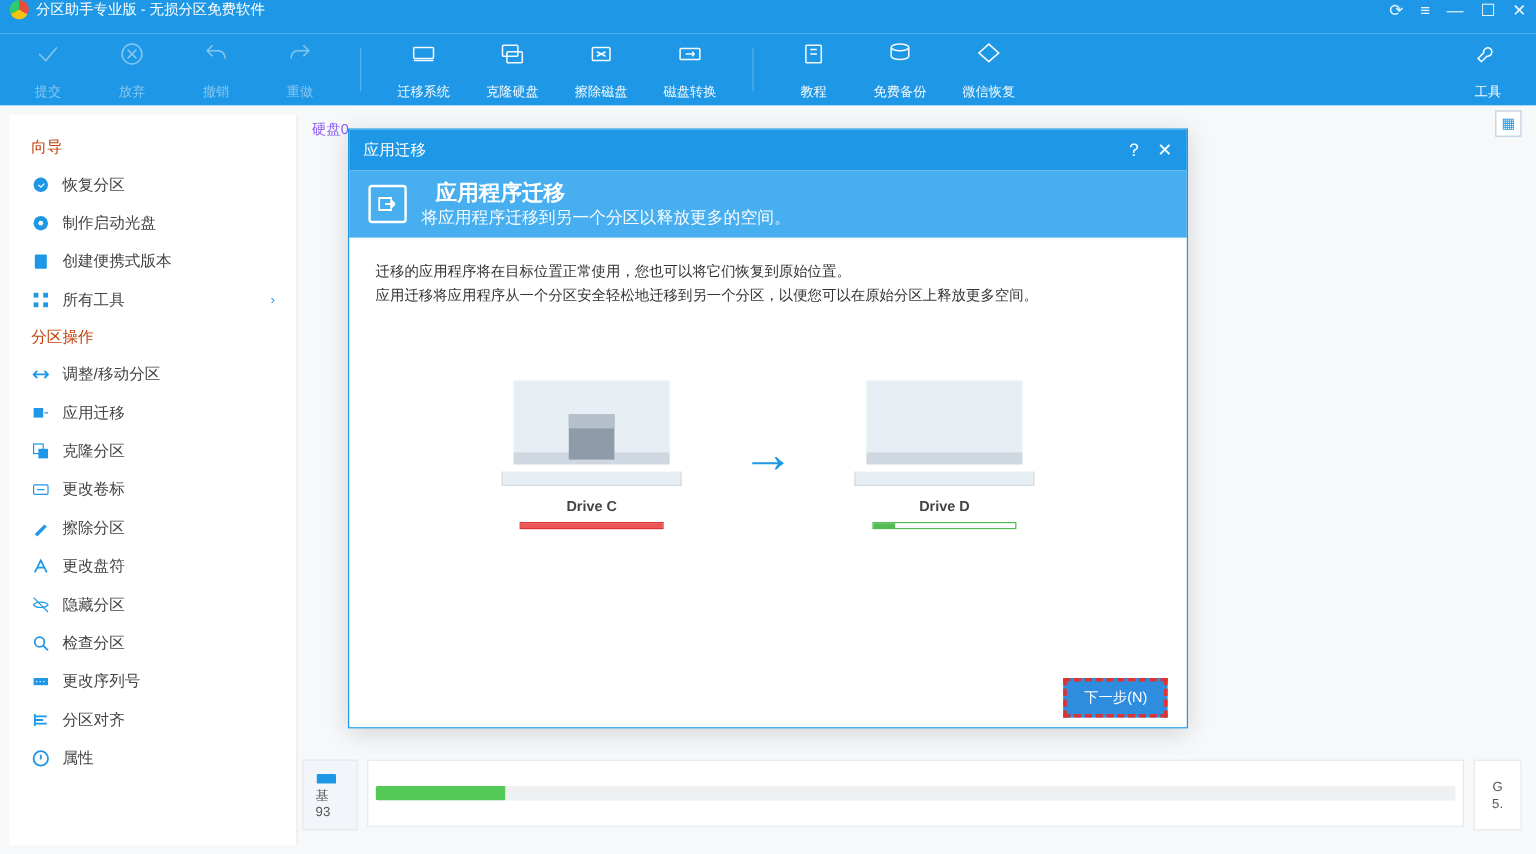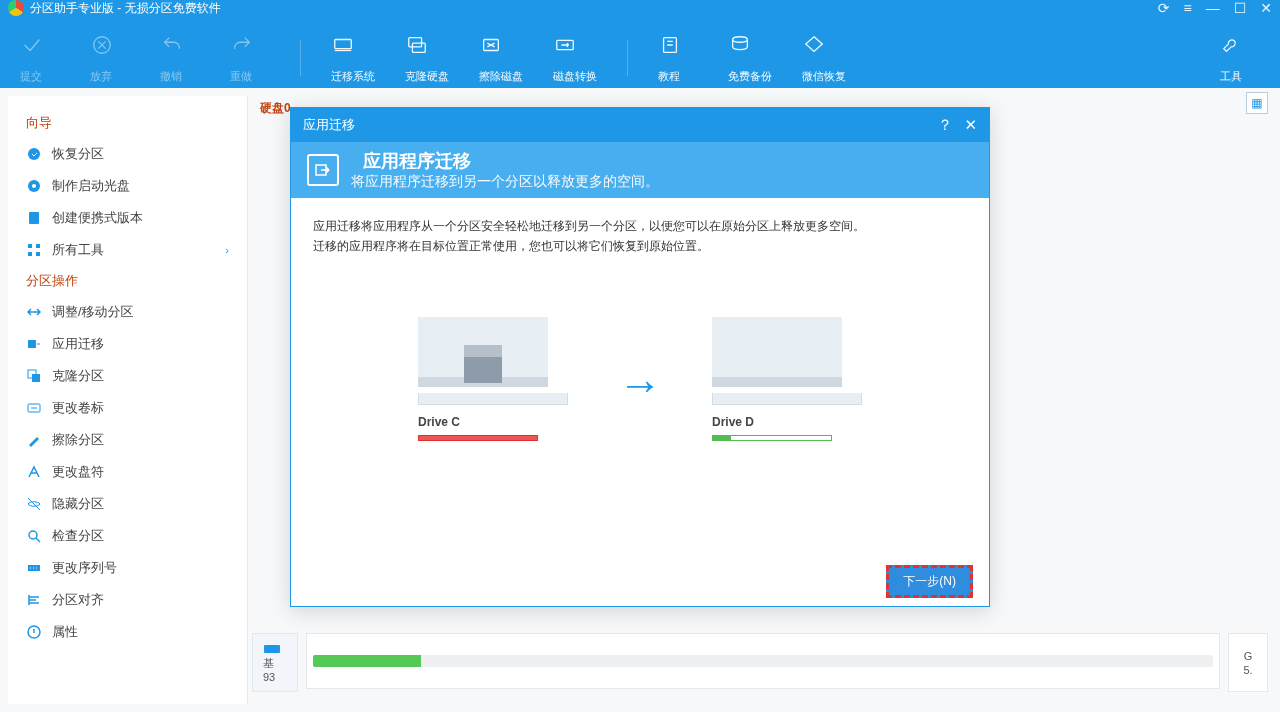--- a/index.html
+++ b/index.html
@@ -6,37 +6,37 @@
   body { background: #fff; width: 1280px; height: 712px; overflow: hidden; position: relative; }
 
   
   .titlebar { height: 28px; background: #1e98e6; display: flex; align-items: flex-start; padding: 0 8px; color: #fff; font-size: 12px; }
   .titlebar .logo { width: 16px; height: 16px; border-radius: 50%; background: conic-gradient(#e74c3c 0 120deg, #f1c40f 120deg 240deg, #2ecc71 240deg 360deg); margin-right: 6px; }
   .titlebar .t-right { margin-left: auto; display: flex; gap: 14px; align-items: center; }
   .titlebar .t-right span { cursor: pointer; font-size: 14px; opacity: .9; }
 
   
   .toolbar { height: 60px; background: #1e98e6; display: flex; align-items: center; padding: 0 20px; color: #fff; font-size: 11px; gap: 30px; }
-  .tb-btn { display: flex; flex-direction: column; align-items: flex-start; gap: 12px; cursor: pointer; min-width: 40px; opacity: .95; }
+  .tb-btn { display: flex; flex-direction: column; align-items: center; gap: 12px; cursor: pointer; min-width: 40px; opacity: .95; }
   .tb-btn.disabled { opacity: .45; }
   .tb-icon { width: 24px; height: 24px; display: flex; align-items: center; justify-content: center; }
   .tb-icon svg { width: 22px; height: 22px; stroke: #fff; fill: none; stroke-width: 1.4; }
   .tb-spacer { flex: 1; }
 
   
   .main { display: flex; height: calc(100% - 88px); background: #f7f8f9; }
   .sidebar { width: 240px; background: #fff; border-right: 1px solid #e8e8e8; padding: 12px 0; overflow-y: auto; margin: 8px 0 8px 8px; }
   .side-section { padding: 6px 18px; color: #c2410c; font-size: 13px; }
   .side-item { display: flex; align-items: center; gap: 10px; padding: 7px 18px; font-size: 13px; color: #444; cursor: pointer; }
   .side-item .chev { margin-left: auto; color: #1e98e6; font-size: 11px; }
   .side-icon { width: 16px; height: 16px; display:flex; align-items:center; justify-content:center; color:#1e98e6; }
   .side-icon svg { width:16px; height:16px; }
 
   .content { flex: 1; padding: 8px 12px 8px 4px; position: relative; }
-  .disk-title { font-size: 12px; padding: 4px 8px; font-weight: bold; color: #c2410c; }
+  .disk-title { font-size: 12px; padding: 4px 8px; font-weight: normal; color: #8b5cf6; }
 
   .bottom-row { position: absolute; left: 4px; right: 12px; bottom: 20px; display:flex; gap:8px; align-items:stretch; }
   .disk-card { background:#f2f6fa; border:1px solid #e4e8ec; padding:8px 10px; font-size:11px; color:#555; display:flex; flex-direction:column; justify-content:center; }
   .usage-bar { flex:1; background:#fff; border:1px solid #e4e8ec; position:relative; height:56px; display:flex; align-items:center; padding:6px; }
   .usage-inner { height: 12px; background:#eef0f2; width:100%; border-radius:2px; overflow:hidden; display:flex; }
   .usage-fill { height:100%; background:#55c955; }
   .usage-g { width:40px; background:#fff; border:1px solid #e4e8ec; display:flex; flex-direction:column; align-items:center; justify-content:center; font-size:11px; color:#555; gap:2px; }
 
   .view-toggle { position:absolute; right:12px; top:4px; width:22px; height:22px; border:1px solid #bcd; display:flex; align-items:center; justify-content:center; cursor:pointer; background:#fff; color:#1e98e6; font-size:12px; }
 
@@ -45,21 +45,21 @@
   .dlg-title { height: 34px; background: #1e98e6; color:#fff; display:flex; align-items:center; padding:0 12px; font-size:13px; }
   .dlg-title .t-actions { margin-left:auto; display:flex; gap:12px; }
   .dlg-title .t-actions span { cursor:pointer; font-size:15px; }
   .dlg-banner { height: 56px; background:#47aef0; color:#fff; display:flex; align-items:center; padding:0 16px; gap:12px; }
   .dlg-banner .bicon { width:32px; height:32px; border:2px solid #fff; border-radius:3px; display:flex; align-items:center; justify-content:center; }
   .dlg-banner .btitle { font-size:18px; font-weight:bold;margin-left:12px; }
   .dlg-banner .bsub { font-size:14px; opacity:.95; }
   .dlg-body { flex:1; padding: 18px 22px; font-size:12px; color:#333; position:relative; }
   .dlg-desc { line-height:1.7; }
   .drives { display:flex; align-items:center; justify-content:center; gap:50px; margin-top:60px; }
-  .drive { display:flex; flex-direction:column; gap:6px; }
+  .drive { display:flex; flex-direction:column; align-items:center; gap:6px; }
   .drive-box { width:130px; height:70px; background:#e7eef4; border-bottom:10px solid #cfd8e0; position:relative; }
   .drive-c .pkg { position:absolute; width:38px; height:38px; background:#8e9ba8; bottom:-6px; left:50%; transform:translateX(-50%); }
   .drive-c .pkg::before { content:""; position:absolute; left:0; right:0; top:0; height:12px; background:#b6c0ca; }
   .drive-base { width:150px; height:12px; background:#e7eef4; border:1px solid #d4dbe2; border-top:none; }
   .drive-label { font-size:12px; font-weight:bold; color:#444; margin-top:4px; }
   .drive-bar { width:120px; height:6px; border:1px solid; }
   .drive-bar.red { border-color:#d33; background:linear-gradient(#e55,#e55); }
   .drive-bar.green { border-color:#5b5; background:linear-gradient(#fff,#fff); position:relative; }
   .drive-bar.green::before { content:""; position:absolute; left:0; top:0; bottom:0; width:15%; background:#5b5; }
   .arrow { color:#1e98e6; font-size:44px; font-weight:bold; }
@@ -371,22 +371,22 @@
           <path d="M7 9h8m0 0l-3-3m3 3l-3 3"></path>
         </svg>
     </div>
     <div>
       <div class="btitle">应用程序迁移</div>
       <div class="bsub">将应用程序迁移到另一个分区以释放更多的空间。</div>
     </div>
   </div>
   <div class="dlg-body">
     <div class="dlg-desc">
+      <div>迁移的应用程序将在目标位置正常使用，您也可以将它们恢复到原始位置。</div>
       <div>应用迁移将应用程序从一个分区安全轻松地迁移到另一个分区，以便您可以在原始分区上释放更多空间。</div>
-      <div>迁移的应用程序将在目标位置正常使用，您也可以将它们恢复到原始位置。</div>
     </div>
     <div class="drives">
       <div class="drive drive-c">
         <div class="drive-box">
             <div class="pkg"></div>
           </div>
         <div class="drive-base"></div>
         <div class="drive-label">Drive C</div>
         <div class="drive-bar red"></div>
       </div>

